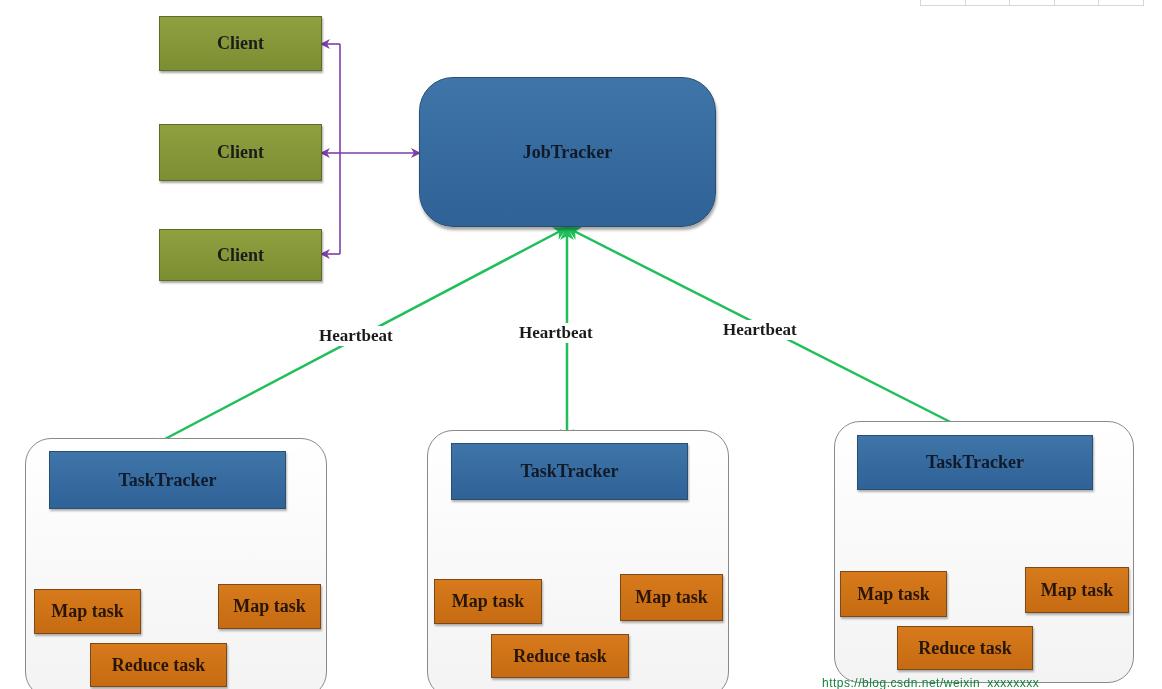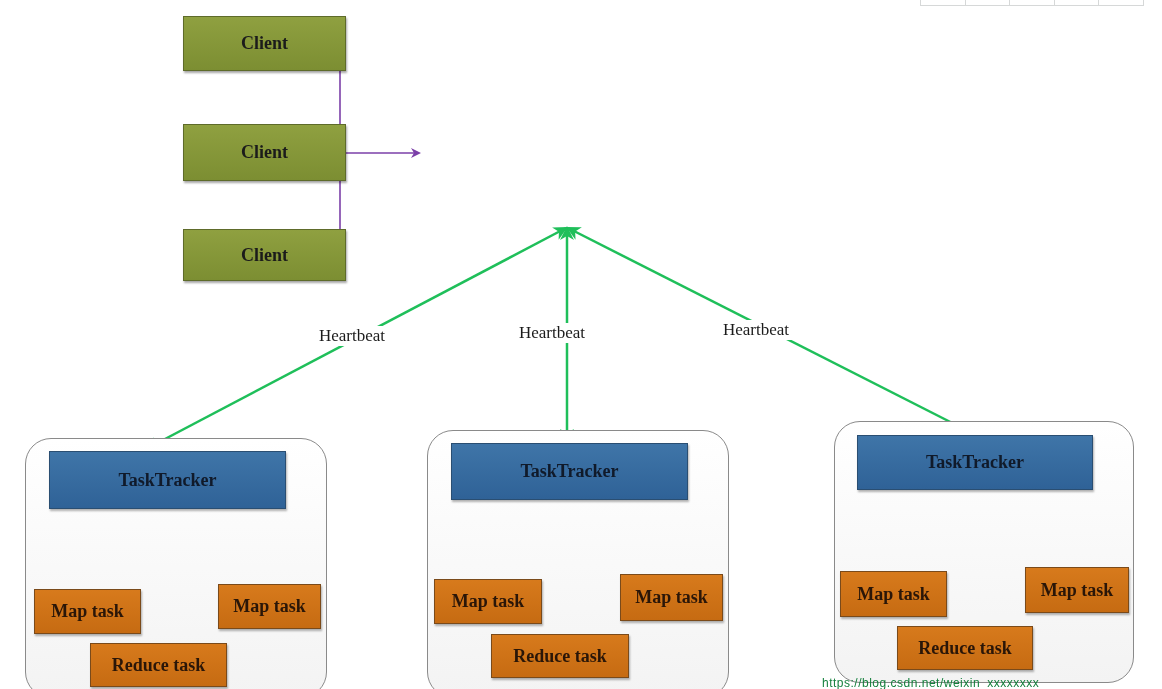--- a/index.html
+++ b/index.html
@@ -2,26 +2,26 @@
 <html><head>
   <meta charset="utf-8">
   <style>
     html, body { margin: 0; padding: 0; background: #ffffff; }
     body { width: 1162px; height: 689px; overflow: hidden; position: relative; font-family: "Liberation Serif", serif; }
     #stage { position: absolute; left: 0; top: 0; width: 1162px; height: 689px; }
     .node {
       position: absolute; box-sizing: border-box; display: flex; align-items: center; justify-content: center;
       font-family: "Liberation Serif", serif; font-weight: bold; color: #1b1b1b;
     }
-    .client { background: linear-gradient(#8fa040, #7c8e32); border: 1.5px solid #5e6b2a; box-shadow: 1px 2px 2px rgba(0,0,0,0.35); font-size: 18px; margin-left: 24px; }
+    .client { background: linear-gradient(#8fa040, #7c8e32); border: 1.5px solid #5e6b2a; box-shadow: 1px 2px 2px rgba(0,0,0,0.35); font-size: 18px; }
     .jobtracker { background: linear-gradient(#3f75a8, #2f6297); border: 1.5px solid #2a4e72; border-radius: 34px; box-shadow: 1px 3px 3px rgba(0,0,0,0.35); font-size: 18px; color: #101a2a; }
     .group { position: absolute; box-sizing: border-box; border: 1.5px solid #8a8a8a; border-radius: 26px; background: linear-gradient(#ffffff, #f3f3f3); }
     .tasktracker { background: linear-gradient(#3f75a8, #2f6297); border: 1.5px solid #2a4e72; font-size: 18px; color: #101a2a; box-shadow: 1px 2px 2px rgba(0,0,0,0.3); }
     .task { background: linear-gradient(#d77a1c, #c66b12); border: 1.5px solid #7a4a1a; font-size: 18px; color: #2a1608; box-shadow: 1px 2px 2px rgba(0,0,0,0.3); }
-    .hb-label { position: absolute; font-family: "Liberation Serif", serif; font-weight: normal; font-size: 17px; color: #1b1b1b; background: #ffffff; padding: 0 3px; }
+    .hb-label { position: absolute; font-family: "Liberation Serif", serif; font-weight: bold; font-size: 17px; color: #1b1b1b; background: #ffffff; padding: 0 3px; }
     .top-grid { position: absolute; left: 920px; top: 0; width: 222px; height: 5px; border: 1px solid #d6d8d8; border-top: none; display: flex; }
     .top-grid div { flex: 1; border-right: 1px solid #d6d8d8; }
     .top-grid div:last-child { border-right: none; }
     .watermark { position: absolute; left: 822px; top: 676px; font-family: "Liberation Sans", sans-serif; font-size: 12px; color: #15803d; letter-spacing: 0.5px; white-space: nowrap; }
     svg { position: absolute; left: 0; top: 0; }
   </style>
 </head>
 <body>
 
 <div id="stage">
@@ -77,20 +77,21 @@
       <line x1="973" y1="496" x2="900" y2="570" stroke="#4a4a4a" stroke-width="1.4" marker-start="url(#arrGray)" marker-end="url(#arrGray)"></line>
       <line x1="973" y1="496" x2="967" y2="624" stroke="#4a4a4a" stroke-width="1.4" marker-end="url(#arrGray)"></line>
       <line x1="973" y1="496" x2="1022" y2="584" stroke="#4a4a4a" stroke-width="1.4" marker-end="url(#arrGray)"></line>
     </g>
   </svg>
 
   <div class="node client" style="left:159px;top:16px;width:163px;height:55px;">Client</div>
   <div class="node client" style="left:159px;top:124px;width:163px;height:57px;">Client</div>
   <div class="node client" style="left:159px;top:229px;width:163px;height:52px;">Client</div>
 
+  <div class="node jobtracker" style="left:419px;top:77px;width:297px;height:150px;">JobTracker</div>
 
   <div class="hb-label" style="left:316px;top:326px;">Heartbeat</div>
   <div class="hb-label" style="left:516px;top:323px;">Heartbeat</div>
   <div class="hb-label" style="left:720px;top:320px;">Heartbeat</div>
 
   <div class="group" style="left:25px;top:438px;width:302px;height:260px;"></div>
   <div class="node tasktracker" style="left:49px;top:451px;width:237px;height:58px;">TaskTracker</div>
   <div class="node task" style="left:34px;top:589px;width:107px;height:45px;">Map task</div>
   <div class="node task" style="left:218px;top:584px;width:103px;height:45px;">Map task</div>
   <div class="node task" style="left:90px;top:643px;width:137px;height:44px;">Reduce task</div>

